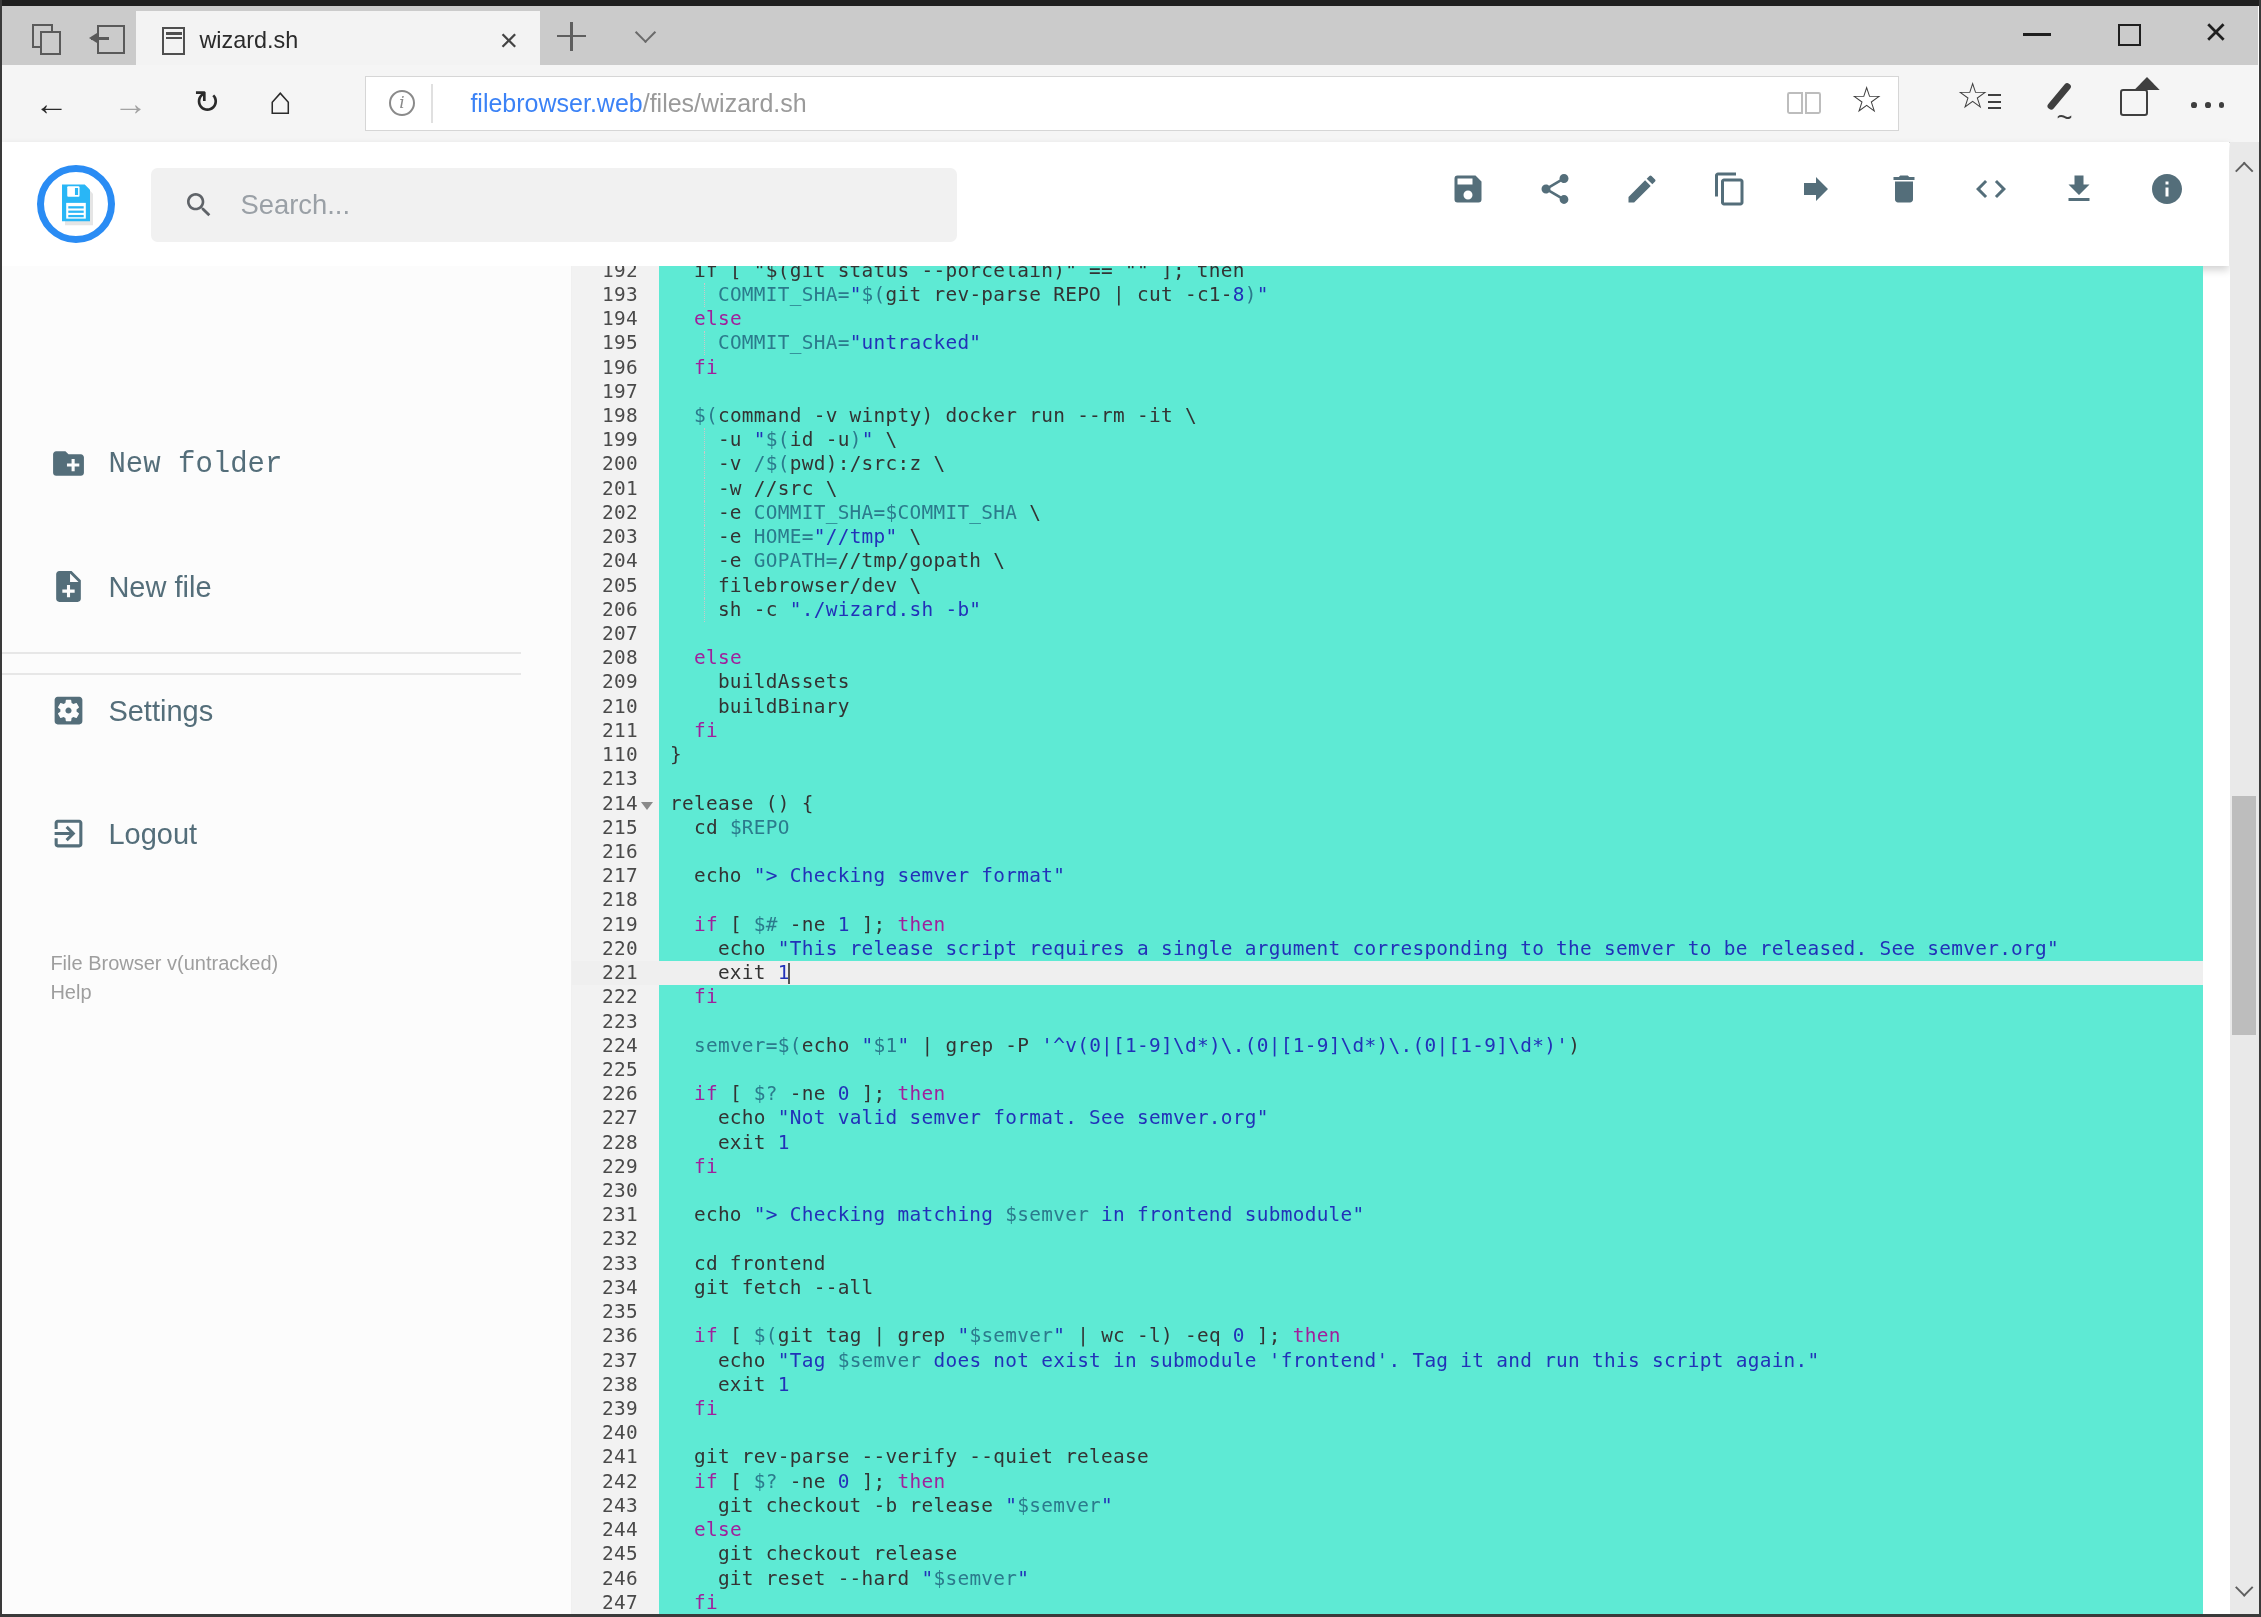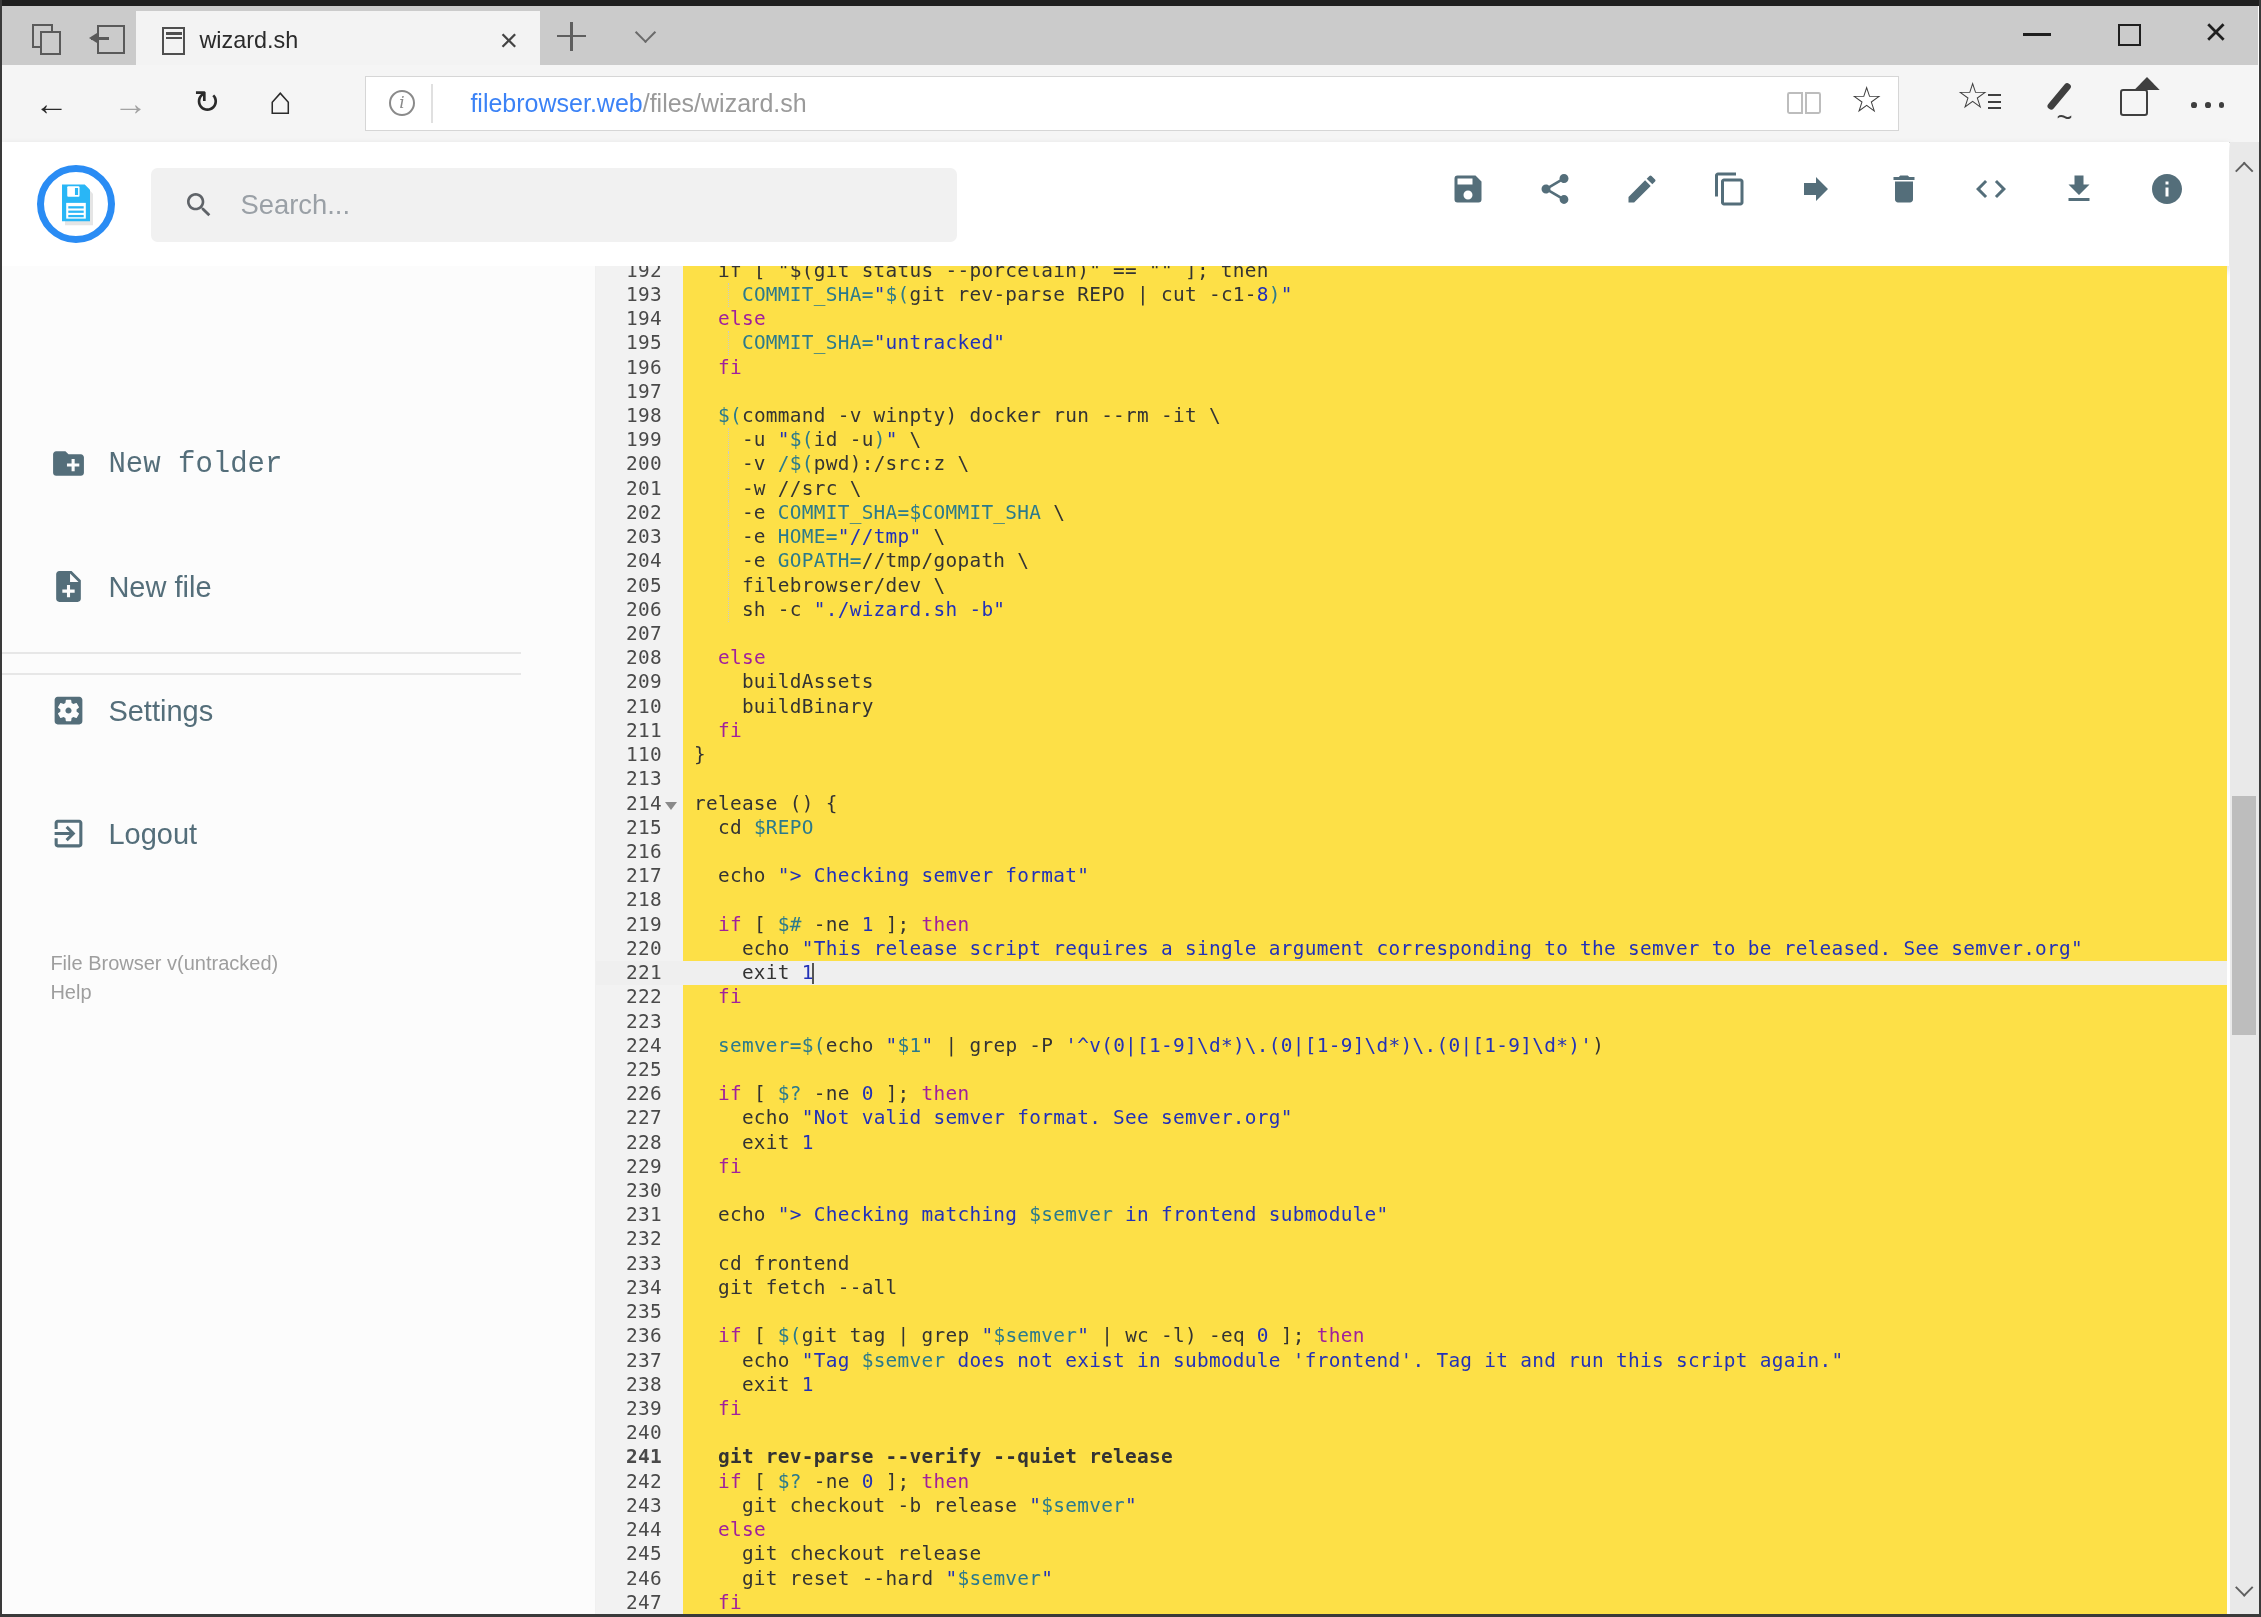--- a/index.html
+++ b/index.html
@@ -36,21 +36,21 @@
   .tool{width:36px;height:36px;}
   .tool svg{fill:#546e7a;width:36px;height:36px;}
   
   .sidebar{left:2.4px;top:266px;width:595px;height:1351px;background:#fcfcfc;}
   .sb-item{position:absolute;left:0;width:565px;height:73px;cursor:pointer;}
   .sb-item svg{fill:#546e7a;width:37px;height:37px;}
   .sb-label{font-size:29px;color:#546e7a;}
   .sb-div{position:absolute;left:0;width:519px;height:1.6px;background:#e7e7e7;}
   .sb-foot{font-size:20px;color:#9e9e9e;}
   
-  .editor{left:595px;top:266px;width:1632px;height:1351px;background:#fde047;overflow:hidden;border-left:0.8px solid #f0f0f0;box-sizing:border-box;}
+  .editor{left:571px;top:266px;width:1632px;height:1351px;background:#5eead4;overflow:hidden;border-left:0.8px solid #f0f0f0;box-sizing:border-box;}
   .gutterbg{position:absolute;left:0;top:0;width:87px;height:1351px;background:#f2f2f2;}
   .cl{position:absolute;left:0;width:1632px;height:24px;
       font-family:"DejaVu Sans Mono",monospace;font-size:19.4px;line-height:24px;letter-spacing:0.3px;white-space:pre;}
   .cl.active{background:#efefef;}
   .lnum{position:absolute;left:0;top:0;width:66px;text-align:right;color:#4a4a4a;}
   .fold{position:absolute;left:69px;top:9.7px;width:0;height:0;border-left:6.5px solid transparent;border-right:6.5px solid transparent;border-top:8px solid #8a8a8a;}
   .codetxt{position:absolute;left:98px;top:0;}
   .guide{position:absolute;left:132px;top:0;height:24px;border-left:1.6px dotted #c9c9c9;}
   .cursor{position:absolute;top:1.6px;width:1.6px;height:21px;background:#555;}
   .tok-p{color:#333333;} .tok-k{color:#a0209c;} .tok-s{color:#2231b8;} .tok-v{color:#2b7a8c;}
@@ -260,21 +260,21 @@
         <div class="cl" style="top: 937px;"><span class="lnum">231</span><span class="codetxt"><span class="tok-p">  echo </span><span class="tok-s">"&gt; Checking matching </span><span class="tok-v">$semver</span><span class="tok-s"> in frontend submodule"</span></span></div>
         <div class="cl" style="top: 961px;"><span class="lnum">232</span><span class="codetxt"></span></div>
         <div class="cl" style="top: 986px;"><span class="lnum">233</span><span class="codetxt"><span class="tok-p">  cd frontend</span></span></div>
         <div class="cl" style="top: 1010px;"><span class="lnum">234</span><span class="codetxt"><span class="tok-p">  git fetch --all</span></span></div>
         <div class="cl" style="top: 1034px;"><span class="lnum">235</span><span class="codetxt"></span></div>
         <div class="cl" style="top: 1058px;"><span class="lnum">236</span><span class="codetxt"><span class="tok-p">  </span><span class="tok-k">if</span><span class="tok-p"> [ </span><span class="tok-v">$(</span><span class="tok-p">git tag | grep </span><span class="tok-s">"</span><span class="tok-v">$semver</span><span class="tok-s">"</span><span class="tok-p"> | wc -l) -eq </span><span class="tok-s">0</span><span class="tok-p"> ]; </span><span class="tok-k">then</span></span></div>
         <div class="cl" style="top: 1083px;"><span class="lnum">237</span><span class="codetxt"><span class="tok-p">    echo </span><span class="tok-s">"Tag </span><span class="tok-v">$semver</span><span class="tok-s"> does not exist in submodule 'frontend'. Tag it and run this script again."</span></span></div>
         <div class="cl" style="top: 1107px;"><span class="lnum">238</span><span class="codetxt"><span class="tok-p">    exit </span><span class="tok-s">1</span></span></div>
         <div class="cl" style="top: 1131px;"><span class="lnum">239</span><span class="codetxt"><span class="tok-p">  </span><span class="tok-k">fi</span></span></div>
         <div class="cl" style="top: 1155px;"><span class="lnum">240</span><span class="codetxt"></span></div>
-        <div class="cl" style="top: 1179px; font-weight: bold;"><span class="lnum">241</span><span class="codetxt"><span class="tok-p">  git rev-parse --verify --quiet release</span></span></div>
+        <div class="cl" style="top: 1179px;"><span class="lnum">241</span><span class="codetxt"><span class="tok-p">  git rev-parse --verify --quiet release</span></span></div>
         <div class="cl" style="top: 1204px;"><span class="lnum">242</span><span class="codetxt"><span class="tok-p">  </span><span class="tok-k">if</span><span class="tok-p"> [ </span><span class="tok-v">$?</span><span class="tok-p"> -ne </span><span class="tok-s">0</span><span class="tok-p"> ]; </span><span class="tok-k">then</span></span></div>
         <div class="cl" style="top: 1228px;"><span class="lnum">243</span><span class="codetxt"><span class="tok-p">    git checkout -b release </span><span class="tok-s">"</span><span class="tok-v">$semver</span><span class="tok-s">"</span></span></div>
         <div class="cl" style="top: 1252px;"><span class="lnum">244</span><span class="codetxt"><span class="tok-p">  </span><span class="tok-k">else</span></span></div>
         <div class="cl" style="top: 1276px;"><span class="lnum">245</span><span class="codetxt"><span class="tok-p">    git checkout release</span></span></div>
         <div class="cl" style="top: 1301px;"><span class="lnum">246</span><span class="codetxt"><span class="tok-p">    git reset --hard </span><span class="tok-s">"</span><span class="tok-v">$semver</span><span class="tok-s">"</span></span></div>
         <div class="cl" style="top: 1325px;"><span class="lnum">247</span><span class="codetxt"><span class="tok-p">  </span><span class="tok-k">fi</span></span></div>
       </div>
   </div>
 
   <div class="abs scrollbar">

